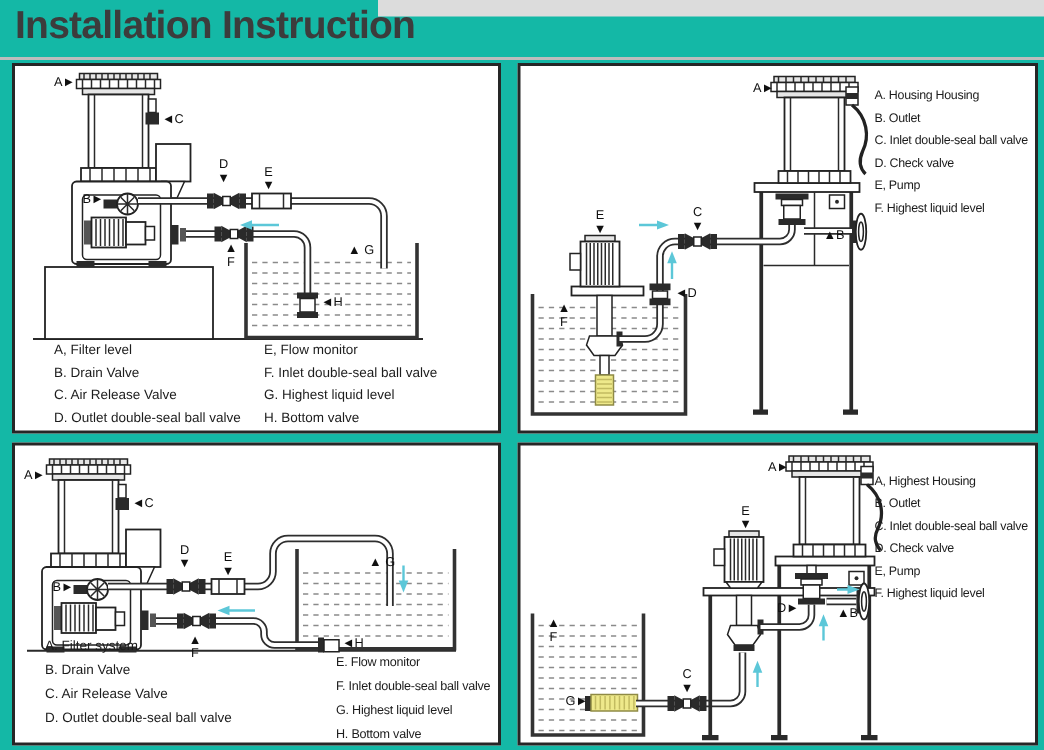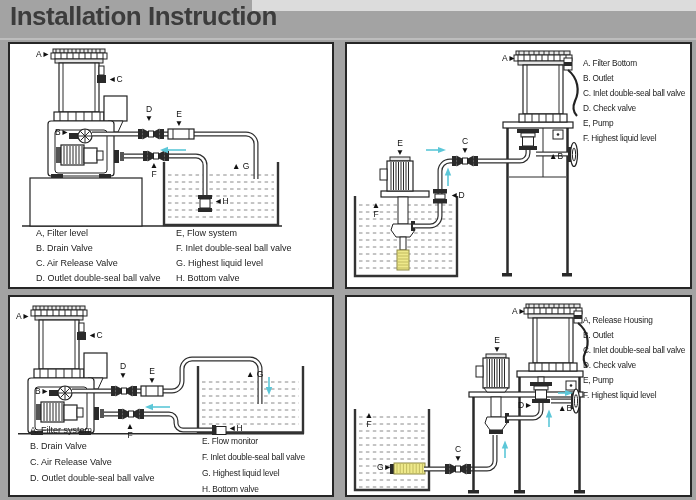--- a/index.html
+++ b/index.html
@@ -1,16 +1,16 @@
 <!DOCTYPE html>
 <html><head>
 <meta charset="utf-8">
 <style>
   html,body{margin:0;padding:0;}
-  #page{position:relative;width:696px;height:500px;background:#a3a3a3;overflow:hidden;
+  #page{position:relative;width:696px;height:500px;background:#14b8a6;overflow:hidden;
         font-family:"Liberation Sans",sans-serif;}
   .band{position:absolute;left:252px;top:0;width:444px;height:11px;background:#dcdcdc;}
   .title{position:absolute;left:10px;top:1px;font-size:26px;font-weight:bold;color:#3c3c3c;letter-spacing:-0.5px;}
   .rule{position:absolute;left:0;top:38px;width:696px;height:2px;background:#bdbdbd;}
   .panel{position:absolute;background:#fff;border:2px solid #262626;box-sizing:border-box;overflow:hidden;}
   .panel svg{position:absolute;left:0;top:0;}
   #p-tl{left:8px;top:42px;width:326px;height:247px;}
   #p-tr{left:345px;top:42px;width:347px;height:247px;}
   #p-bl{left:8px;top:295px;width:326px;height:202px;}
   #p-br{left:345px;top:295px;width:347px;height:202px;}
@@ -132,21 +132,21 @@
 F</span>
     <span class="lbl" style="left:222px;top:118px">▲ G</span>
     <span class="lbl" style="left:204px;top:153px">◄H</span>
     <div class="leg rh15" style="left:26px;top:184px;font-size:9px">
       <span class="it">A, Filter level</span>
       <span class="it">B. Drain Valve</span>
       <span class="it">C. Air Release Valve</span>
       <span class="it">D. Outlet double-seal ball valve</span>
     </div>
     <div class="leg rh15" style="left:166px;top:184px;font-size:9px">
-      <span class="it">E, Flow system</span>
+      <span class="it">E, Flow monitor</span>
       <span class="it">F. Inlet double-seal ball valve</span>
       <span class="it">G. Highest liquid level</span>
       <span class="it">H. Bottom valve</span>
     </div>
   </div>
 
   <div class="panel" id="p-tr">
     <svg width="343" height="243" viewBox="0 0 343 243">
       <g>
         <path class="dsh" d="M12,161 H106 M12,168 H106 M12,175 H106 M12,182 H106 M12,189 H106 M12,196 H106 M12,203 H106 M12,210 H106 M12,217 H106 M12,224 H106"></path>
@@ -231,21 +231,21 @@
     <span class="lbl" style="left:155px;top:10px">A►</span>
     <span class="lbl" style="left:202px;top:108px">▲B</span>
     <span class="lbl lblc" style="left:118px;top:93px">C
 ▼</span>
     <span class="lbl" style="left:103px;top:147px">◄D</span>
     <span class="lbl lblc" style="left:53px;top:95px">E
 ▼</span>
     <span class="lbl lblc" style="left:29px;top:157px">▲
 F</span>
     <div class="leg rh15" style="left:236px;top:14px;font-size:8.3px;letter-spacing:-0.2px">
-      <span class="it">A. Filter Bottom</span>
+      <span class="it">A. Housing Housing</span>
       <span class="it">B. Outlet</span>
       <span class="it">C. Inlet double-seal ball valve</span>
       <span class="it">D. Check valve</span>
       <span class="it">E, Pump</span>
       <span class="it">F. Highest liquid level</span>
     </div>
   </div>
 
   <div class="panel" id="p-bl">
     <svg width="322" height="198" viewBox="0 0 322 198">
@@ -330,21 +330,21 @@
     <span class="lbl lblc" style="left:120px;top:125px">▲
 F</span>
     <span class="lbl" style="left:236px;top:73px">▲ G</span>
     <span class="lbl" style="left:218px;top:127px">◄H</span>
     <div class="leg rh16" style="left:20px;top:128px;font-size:9px">
       <span class="it">A. Filter system</span>
       <span class="it">B. Drain Valve</span>
       <span class="it">C. Air Release Valve</span>
       <span class="it">D. Outlet double-seal ball valve</span>
     </div>
-    <div class="leg rh16" style="left:192px;top:139px;font-size:8.4px;letter-spacing:-0.15px">
+    <div class="leg rh16" style="left:214px;top:139px;font-size:8.4px;letter-spacing:-0.15px">
       <span class="it">E. Flow monitor</span>
       <span class="it">F. Inlet double-seal ball valve</span>
       <span class="it">G. Highest liquid level</span>
       <span class="it">H. Bottom valve</span>
     </div>
   </div>
 
   <div class="panel" id="p-br">
     <svg width="343" height="198" viewBox="0 0 343 198">
       <g>
@@ -437,21 +437,21 @@
     <span class="lbl lblc" style="left:150px;top:39px">E
 ▼</span>
     <span class="lbl" style="left:171px;top:104px">D►</span>
     <span class="lbl" style="left:211px;top:107px">▲B</span>
     <span class="lbl lblc" style="left:111px;top:148px">C
 ▼</span>
     <span class="lbl lblc" style="left:22px;top:114px">▲
 F</span>
     <span class="lbl" style="left:30px;top:166px">G►</span>
     <div class="leg rh15" style="left:236px;top:18px;font-size:8.3px;letter-spacing:-0.2px">
-      <span class="it">A, Release Housing</span>
+      <span class="it">A, Highest Housing</span>
       <span class="it">B. Outlet</span>
       <span class="it">C. Inlet double-seal ball valve</span>
       <span class="it">D. Check valve</span>
       <span class="it">E, Pump</span>
       <span class="it">F. Highest liquid level</span>
     </div>
   </div>
 </div>
 
 </body></html>

